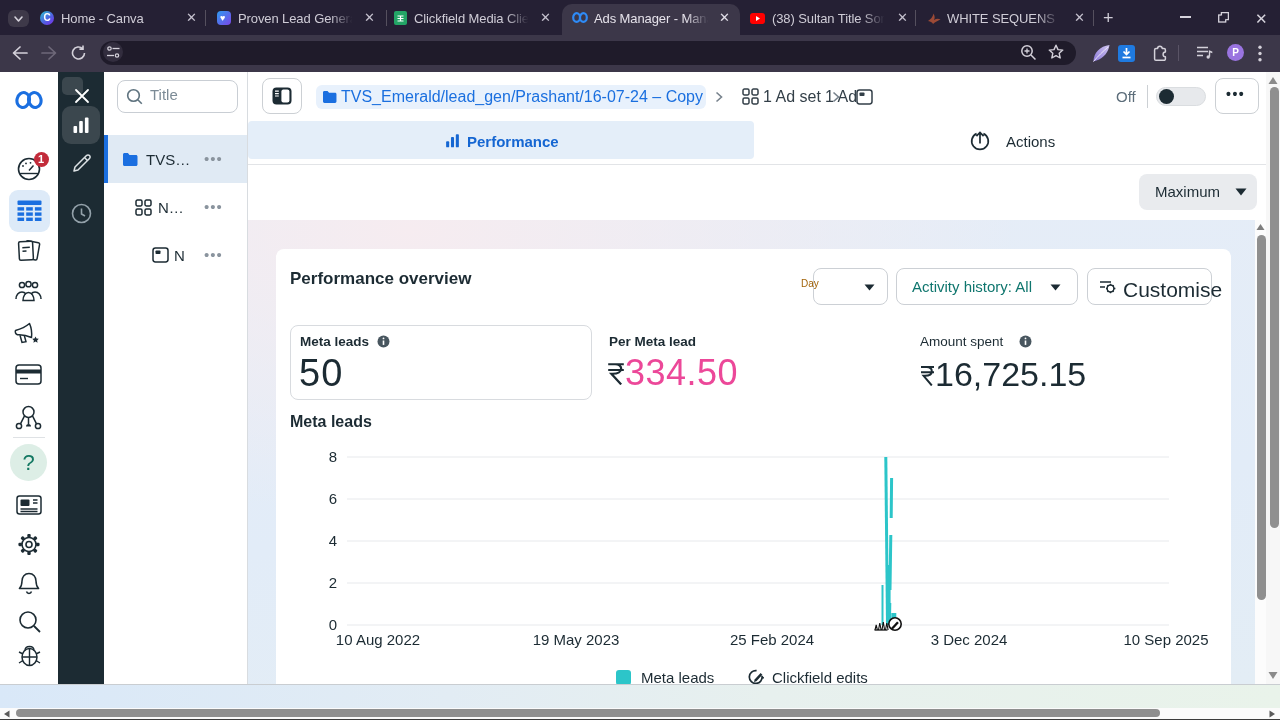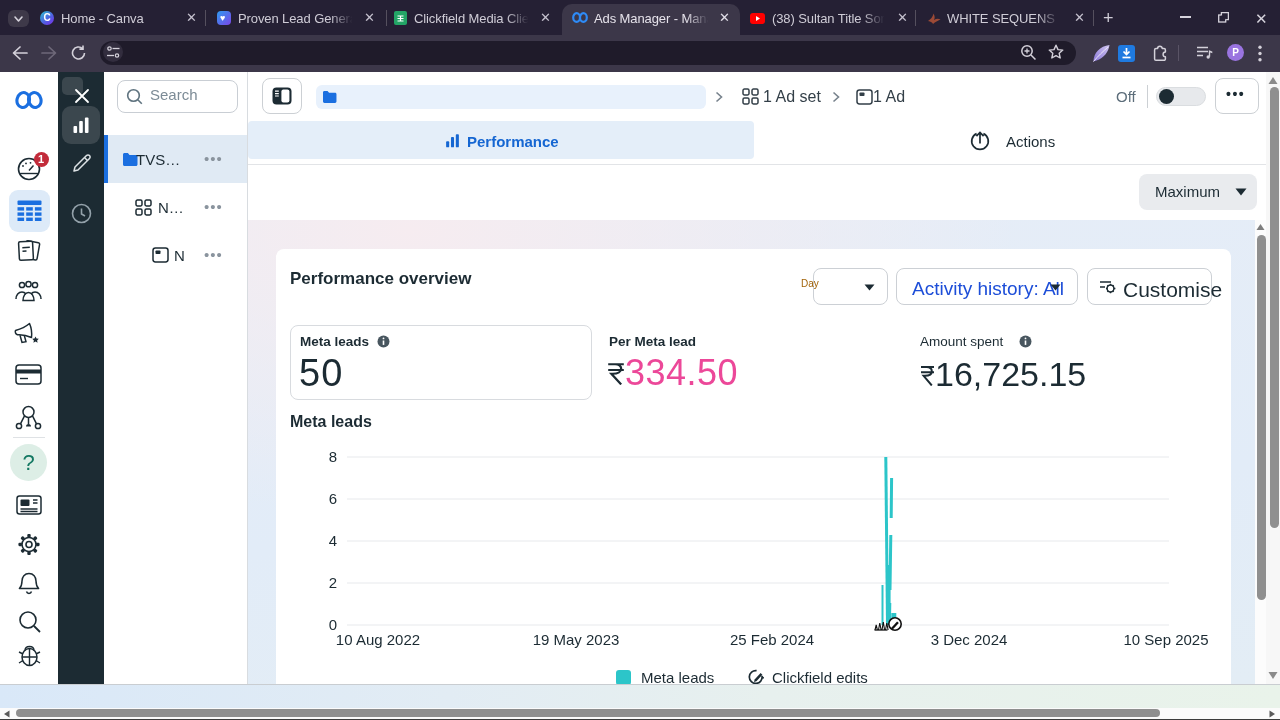--- a/index.html
+++ b/index.html
@@ -281,28 +281,28 @@
         <path d="M10.5 5.5v5.5l3.5 2" fill="none" stroke="#93a1aa" stroke-width="1.6"></path>
       </svg>
   </div>
 
   <div class="a" style="left:104px;top:0;width:144px;height:612px;background:#fff;border-right:1px solid #d8dce0"></div>
   <div class="a" style="left:117px;top:8px;width:121px;height:33px;border:1px solid #c9ced4;border-radius:8px;background:#fff"></div>
   <svg class="a" style="left:126px;top:16px" width="18" height="18">
       <circle cx="7.5" cy="7.5" r="5.8" fill="none" stroke="#5f737f" stroke-width="1.6"></circle>
       <path d="M11.8 11.8l4 4" stroke="#5f737f" stroke-width="1.6"></path>
     </svg>
-  <div class="a" style="left:150px;top:14px;font-size:15px;color:#7c8b96">Search</div>
+  <div class="a" style="left:150px;top:14px;font-size:15px;color:#7c8b96">Title</div>
 
   <div class="a" style="left:104px;top:63px;width:143px;height:48px;background:#e0eaf4"></div>
   <div class="a" style="left:104px;top:63px;width:4px;height:48px;background:#1b6fe0"></div>
   <svg class="a" style="left:122px;top:80px" width="16" height="14" viewBox="0 0 16 14">
       <path d="M1 2.5C1 1.7 1.7 1 2.5 1h3.4l1.6 2h6.5c.8 0 1.5.7 1.5 1.5v8c0 .8-.7 1.5-1.5 1.5h-11.5C1.7 14 1 13.3 1 12.5z" fill="#1b6fe0"></path>
     </svg>
-  <div class="a" style="left:136px;top:79px;font-size:15px;color:#1c2b33">TVS…</div>
+  <div class="a" style="left:146px;top:79px;font-size:15px;color:#1c2b33">TVS…</div>
   <div class="a" style="left:204px;top:78px;font-size:15px;color:#8a949e;letter-spacing:1px">•••</div>
 
   <svg class="a" style="left:135px;top:127px" width="17" height="17" viewBox="0 0 17 17">
       <rect x="1" y="1" width="6" height="6" rx="1.4" fill="none" stroke="#1c2b33" stroke-width="1.5"></rect>
       <rect x="10" y="1" width="6" height="6" rx="1.4" fill="none" stroke="#1c2b33" stroke-width="1.5"></rect>
       <rect x="1" y="10" width="6" height="6" rx="1.4" fill="none" stroke="#1c2b33" stroke-width="1.5"></rect>
       <rect x="10" y="10" width="6" height="6" rx="1.4" fill="none" stroke="#1c2b33" stroke-width="1.5"></rect>
     </svg>
   <div class="a" style="left:158px;top:127px;font-size:15px;color:#1c2b33">N…</div>
   <div class="a" style="left:204px;top:126px;font-size:15px;color:#8a949e;letter-spacing:1px">•••</div>
@@ -317,38 +317,39 @@
   <div class="a" style="left:262px;top:6px;width:40px;height:36px;border:1px solid #ccd0d4;border-radius:8px;background:#fff"></div>
   <svg class="a" style="left:272px;top:15px" width="20" height="18" viewBox="0 0 20 18">
       <rect x="0.5" y="0.5" width="19" height="17" rx="4" fill="#1c2b33"></rect>
       <rect x="9.4" y="2.4" width="8" height="13.2" rx="2" fill="#fff"></rect>
       <path d="M3 4.2h3.8M3 6.6h3.8M3 9h3.8" stroke="#fff" stroke-width="1.2"></path>
     </svg>
   <div class="a" style="left:316px;top:13px;width:390px;height:24px;border-radius:6px;background:#e8f1fc"></div>
   <svg class="a" style="left:322px;top:18px" width="15" height="13" viewBox="0 0 16 14">
       <path d="M1 2.5C1 1.7 1.7 1 2.5 1h3.4l1.6 2h6.5c.8 0 1.5.7 1.5 1.5v8c0 .8-.7 1.5-1.5 1.5h-11.5C1.7 14 1 13.3 1 12.5z" fill="#1b6fe0"></path>
     </svg>
+  <div class="a" style="left:341px;top:15.5px;font-size:16px;color:#1a6fdf">TVS_Emerald/lead_gen/Prashant/16-07-24 – Copy</div>
   <svg class="a" style="left:714px;top:19px" width="10" height="12">
       <path d="M2.5 1.5l5 4.5-5 4.5" stroke="#77828c" stroke-width="1.6" fill="none"></path>
     </svg>
   <svg class="a" style="left:742px;top:16px" width="17" height="17" viewBox="0 0 17 17">
       <rect x="1" y="1" width="6" height="6" rx="1.4" fill="none" stroke="#333f48" stroke-width="1.5"></rect>
       <rect x="10" y="1" width="6" height="6" rx="1.4" fill="none" stroke="#333f48" stroke-width="1.5"></rect>
       <rect x="1" y="10" width="6" height="6" rx="1.4" fill="none" stroke="#333f48" stroke-width="1.5"></rect>
       <rect x="10" y="10" width="6" height="6" rx="1.4" fill="none" stroke="#333f48" stroke-width="1.5"></rect>
     </svg>
   <div class="a" style="left:763px;top:15.5px;font-size:16px;color:#333f48">1 Ad set</div>
   <svg class="a" style="left:831px;top:19px" width="10" height="12">
       <path d="M2.5 1.5l5 4.5-5 4.5" stroke="#77828c" stroke-width="1.6" fill="none"></path>
     </svg>
   <svg class="a" style="left:856px;top:16.5px" width="17" height="16" viewBox="0 0 17 16">
       <rect x="1" y="1" width="15" height="14" rx="2.4" fill="none" stroke="#333f48" stroke-width="1.5"></rect>
       <rect x="3.5" y="3.5" width="5" height="3.6" rx="0.8" fill="#333f48"></rect>
     </svg>
-  <div class="a" style="left:873px;top:15.5px;font-size:16px;color:#333f48">1 Ad</div>
+  <div class="a" style="left:825px;top:15.5px;font-size:16px;color:#333f48">1 Ad</div>
   <div class="a" style="left:1116px;top:16px;font-size:15px;color:#5c6d7a">Off</div>
   <div class="a" style="left:1147px;top:13px;width:1px;height:23px;background:#ccd0d4"></div>
   <div class="a" style="left:1156px;top:15px;width:50px;height:19px;border-radius:10px;background:#e7e9ec;border:1px solid #dadde0"></div>
   <div class="a" style="left:1159px;top:17px;width:15px;height:15px;border-radius:50%;background:#1c2b33"></div>
   <div class="a" style="left:1215px;top:6px;width:44px;height:36px;border:1px solid #ccd0d4;border-radius:8px;background:#fff"></div>
   <div class="a" style="left:1226px;top:14px;color:#1c2b33;font-size:14px;letter-spacing:1.5px;font-weight:bold">•••</div>
 
   <div class="a" style="left:248px;top:49px;width:505.5px;height:38px;background:#e4eef9;border-radius:4px"></div>
   <svg class="a" style="left:444px;top:60px" width="17" height="17" viewBox="0 0 20 20">
       <rect x="2.5" y="11" width="3.6" height="7" rx="1" fill="#1566d2"></rect>
@@ -373,21 +374,21 @@
 
   <div class="a" style="left:276px;top:177px;width:955px;height:435px;background:#fff;border-radius:8px 8px 0 0"></div>
   <div class="a" style="left:290px;top:197px;font-size:17px;font-weight:bold;color:#1c2b33">Performance overview</div>
 
   <div class="a" style="left:813px;top:196px;width:75px;height:37px;border:1px solid #ccd0d5;border-radius:8px;background:#fff"></div>
   <div class="a" style="left:801px;top:206px;font-size:10px;color:#a16207">Day</div>
   <svg class="a" style="left:863px;top:211px" width="13" height="9">
       <path d="M1.5 1.5h10L6.5 7.5z" fill="#1c2b33"></path>
     </svg>
   <div class="a" style="left:896px;top:196px;width:182px;height:37px;border:1px solid #ccd0d5;border-radius:8px;background:#fff"></div>
-  <div class="a" style="left:912px;top:206px;font-size:19px;color:#1d4ed8">Activity history: All</div>
+  <div class="a" style="left:912px;top:206px;font-size:15px;color:#0f766e">Activity history: All</div>
   <svg class="a" style="left:1049px;top:211px" width="13" height="9">
       <path d="M1.5 1.5h10L6.5 7.5z" fill="#1c2b33"></path>
     </svg>
   <div class="a" style="left:1087px;top:196px;width:125px;height:37px;border:1px solid #ccd0d5;border-radius:8px;background:#fff"></div>
   <svg class="a" style="left:1098px;top:205px" width="19" height="19" viewBox="0 0 19 19">
       <path d="M2 5h11M2 10h5" stroke="#1c2b33" stroke-width="1.7"></path>
       <circle cx="12.5" cy="11.5" r="3.4" fill="none" stroke="#1c2b33" stroke-width="1.5"></circle>
       <path d="M12.5 6.8v1.4M12.5 14.8v1.4M8 11.5h1.4M16 11.5h1.4M9.3 8.3l1 1M15.7 14.7l-1-1M9.3 14.7l1-1M15.7 8.3l-1 1" stroke="#1c2b33" stroke-width="1.3"></path>
     </svg>
   <div class="a" style="left:1123px;top:206px;font-size:21px;color:#1c2b33">Customise</div>

